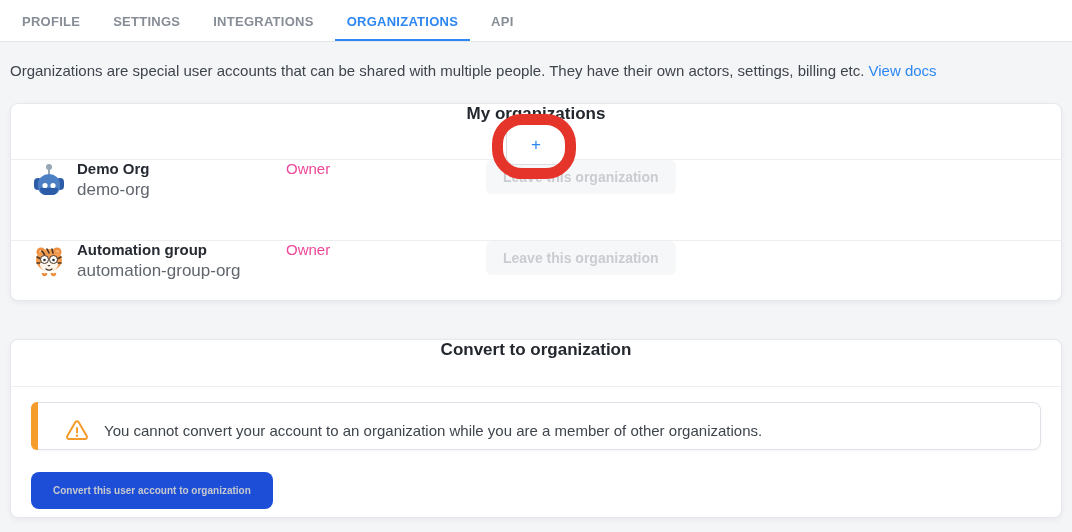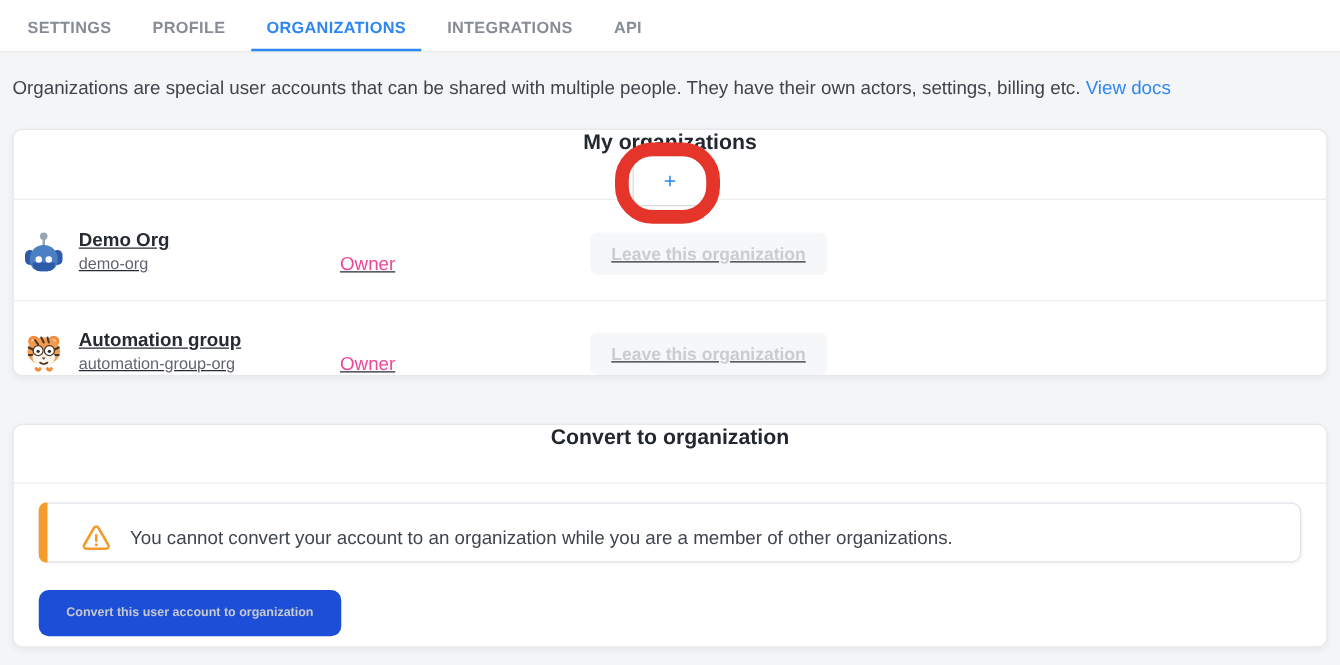--- a/index.html
+++ b/index.html
@@ -96,35 +96,34 @@
     left: -14px; top: -10px; right: -10px; bottom: -14px;
     border: 11px solid #e5352b;
     border-radius: 30px;
     pointer-events: none;
     z-index: 5;
   }
 
   
   .org-row {
     display: flex;
-    align-items: flex-end;
+    align-items: flex-start;
     height: 60px;
-    padding: 0 6px;
-    text-decoration: underline;
+    padding: 0 20px;
   }
   .org-row + .org-row { border-top: 1px solid #eceef0; margin-top: 20px; }
   .org-cell {
     display: flex;
     align-items: center;
     gap: 10px;
     width: 255px;
   }
   .avatar { width: 36px; height: 36px; flex: 0 0 36px; display: flex; align-items: center; justify-content: center; }
   .org-name { font-size: 15px; font-weight: 700; color: #262b33; line-height: 1.25; }
-  .org-slug { font-size: 13px; color: #61666e; line-height: 1.3; }
+  .org-slug { font-size: 17px; color: #61666e; line-height: 1.3; }
   .role-cell { width: 200px; font-size: 15px; color: #ec4899; }
   .leave-btn {
     background: #f6f7f8;
     border: none;
     border-radius: 6px;
     color: #c9ccd1;
     font-family: "Liberation Sans", sans-serif;
     font-size: 14px;
     font-weight: 700;
     padding: 9px 17px;
@@ -169,24 +168,24 @@
     font-weight: 700;
     padding: 13px 22px;
     cursor: not-allowed;
     white-space: nowrap;
   }
 </style>
 </head>
 <body>
 
 <nav class="tabbar">
+  <div class="tab">PROFILE</div>
   <div class="tab">SETTINGS</div>
-  <div class="tab">PROFILE</div>
+  <div class="tab">INTEGRATIONS</div>
   <div class="tab active">ORGANIZATIONS</div>
-  <div class="tab">INTEGRATIONS</div>
   <div class="tab">API</div>
 </nav>
 
 <p class="intro"><span>Organizations are special user accounts that can be shared with multiple people. They have their own actors, settings, billing etc.</span>
   <a>View docs</a>
 </p>
 
 <section class="panel">
   <div class="panel-header">
     <h2 class="panel-title">My organizations</h2>

